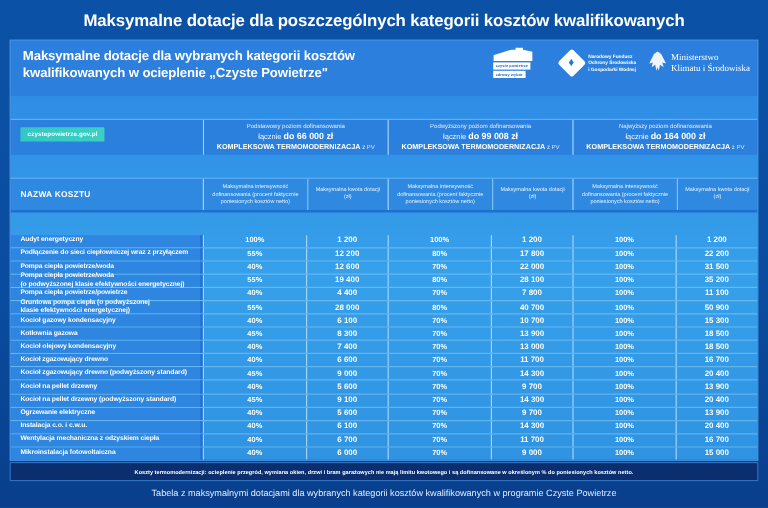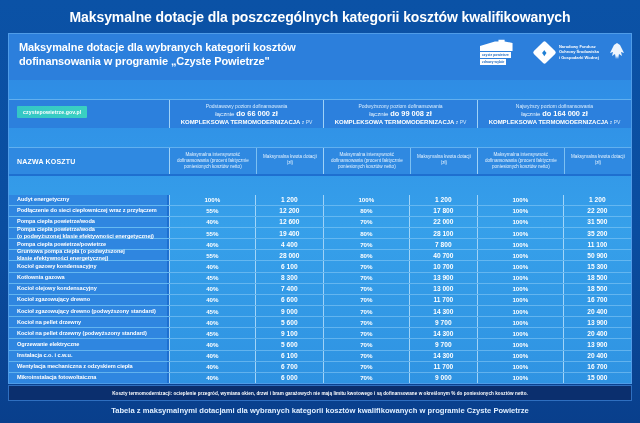--- a/index.html
+++ b/index.html
@@ -195,36 +195,35 @@
     letter-spacing:0.05px;
     color:#ffffff;
     text-align:center;
     padding:0 4px;
   }
   .caption{
     position:absolute;left:0;right:0;top:406px;
     text-align:center;
     font-size:7.6px;
     color:#dfeeff;
-    font-weight:bold;
   }
 </style>
 </head>
 <body>
 
 <div class="page">
 
   <div class="page-title">Maksymalne dotacje dla poszczególnych kategorii kosztów kwalifikowanych</div>
 
   <div class="card">
 
     <div class="card-head">
       <div class="card-head-title">
         <div>Maksymalne dotacje dla wybranych kategorii kosztów</div>
-        <div>dofinansowania w programie „Czyste Powietrze"</div>
+        <div>kwalifikowanych w ocieplenie „Czyste Powietrze"</div>
       </div>
 
       <div class="logos">
         <div class="logo logo-cp">
           <div class="cp-roof"></div>
           <div class="cp-bar">czyste powietrze</div>
           <div class="cp-bar">zdrowy wybór</div>
         </div>
 
         <div class="logo">
@@ -239,20 +238,24 @@
             <div class="nfos-text">i Gospodarki Wodnej</div>
           </div>
         </div>
 
         <div class="logo">
           <div class="mk-mark">
             <svg width="16" height="20" viewBox="0 0 16 20" aria-hidden="true">
               <path d="M8 1 L11 3 L13 7 L15 11 L12 10 L13 14 L10 12 L9 17 L8 14 L7 17 L6 12 L3 14 L4 10 L1 11 L3 7 L5 3 Z" fill="#ffffff" opacity="0.92"></path>
             </svg>
           </div>
+          <div>
+            <div class="mk-text">Ministerstwo</div>
+            <div class="mk-text">Klimatu i Środowiska</div>
+          </div>
         </div>
       </div>
     </div>
 
     <div class="colhead">
       <div class="namecol">
         <div class="badge">czystepowietrze.gov.pl</div>
       </div>
 
       <div class="lvl">

